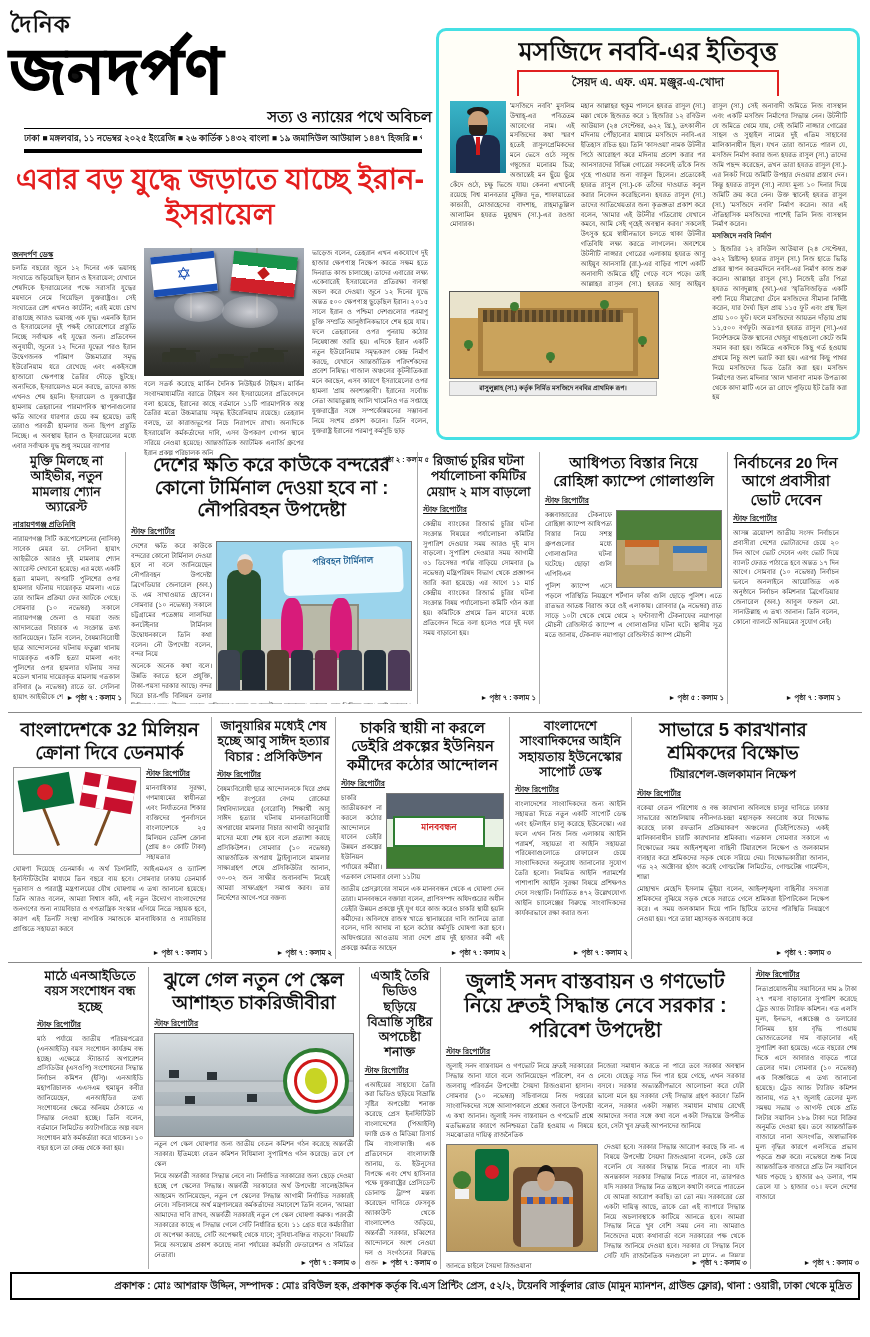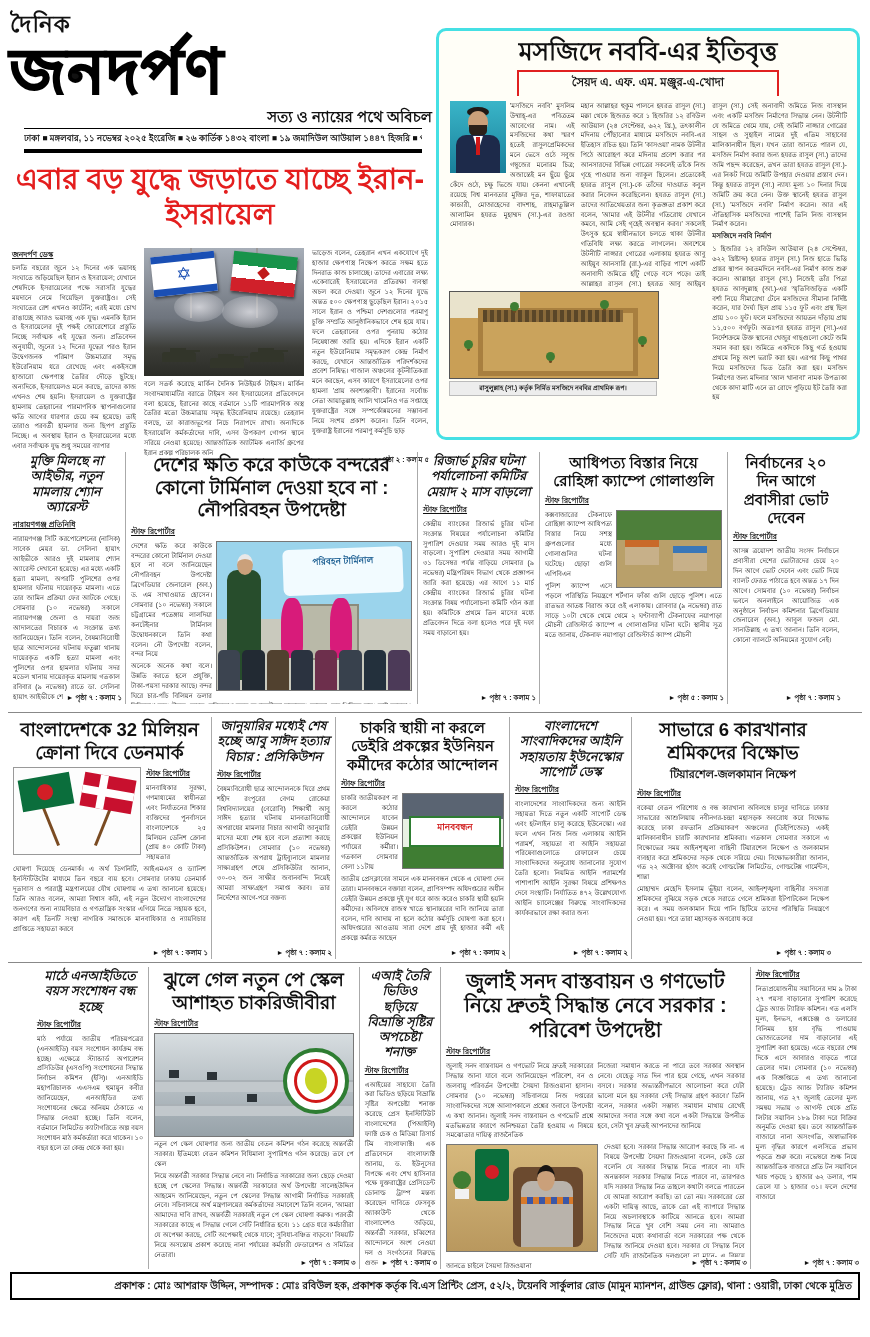--- a/index.html
+++ b/index.html
@@ -67,21 +67,21 @@
   .smoke{position:absolute;border-radius:50%;background:radial-gradient(rgba(220,220,225,.85),rgba(120,120,130,0));}
   .cont-abs{position:absolute;right:3px;bottom:0;background:inherit;padding-left:4px;font-size:7px;font-weight:800;}
   
   .band{position:absolute;left:8px;width:854px;display:flex;}
   .band2{top:452px;height:252px;}
   .band3{top:712px;height:242px;border-top:1px solid #888;padding-top:4px;}
   .band4{top:962px;height:302px;border-top:1px solid #888;padding-top:4px;}
   .col{border-right:1px solid #aaa;padding:0 5px;overflow:hidden;position:relative;box-sizing:border-box;}
   .col:last-child{border-right:none;}
   .hl{font-weight:900;text-align:center;line-height:1.22;margin:2px 0 3px 0;}
-  .hl-sm{font-size:12.5px;font-style:italic;}
+  .hl-sm{font-size:12.5px;}
   .hl-md{font-size:15px;}
   .hl-lg{font-size:18.5px;}
   .hl-xl{font-size:20px;}
   .subhead{font-size:11px;font-weight:800;text-align:center;margin:-1px 0 2px 0;}
   .body{font-size:6.6px;line-height:1.5;text-align:justify;margin:0 0 2px 0;}
   
   .ph{position:relative;overflow:hidden;border:1px solid #777;background:#ccc;}
   .ph-terminal{float:right;width:194px;height:148px;margin:0 0 2px 4px;background:linear-gradient(#9bd4ec 0 52%,#c9c9bd 52% 100%);}
   .t-sign{position:absolute;left:34%;top:6px;width:62%;height:46px;background:#f2fbff;border-radius:6px;
           transform:rotate(-2deg);text-align:center;font-weight:800;color:#1b5e92;font-size:9px;padding-top:6px;box-sizing:border-box;}
@@ -94,21 +94,21 @@
   .ph-camp{float:right;width:104px;height:76px;margin:0 0 2px 4px;background:linear-gradient(#4d7f3a 0 38%,#b9a06a 38% 100%);}
   .hut{position:absolute;width:34px;height:18px;background:#c7b089;}
   .hut i{position:absolute;left:0;top:-7px;width:100%;height:7px;}
   .ph-flags{float:left;width:126px;height:86px;margin:0 5px 2px 0;background:#fdfdfd;border:1px solid #999;}
   .fpole{position:absolute;width:3px;height:70px;background:#7a4b22;top:10px;}
   .bdflag{position:absolute;left:6px;top:8px;width:52px;height:32px;background:#0b6e3c;transform:rotate(-10deg);}
   .bdflag i{position:absolute;left:17px;top:8px;width:16px;height:16px;border-radius:50%;background:#d21f26;}
   .dkflag{position:absolute;right:6px;top:8px;width:52px;height:34px;background:#c8102e;transform:rotate(10deg);}
   .dkflag i{position:absolute;left:16px;top:0;width:8px;height:100%;background:#fff;}
   .dkflag b{position:absolute;left:0;top:13px;width:100%;height:8px;background:#fff;}
-  .ph-banner{float:right;width:100px;height:74px;margin:0 0 2px 4px;background:linear-gradient(#5a6472 0 34%,#e9f2e4 34% 72%,#3f7d33 72% 100%);}
+  .ph-banner{float:right;width:100px;height:74px;margin:0 0 2px 4px;background:linear-gradient(#5a6472 0 34%,#e9f2e4 34% 72%,#3f7d33 72% 100%);padding-left:16px;}
   .bn-text{position:absolute;left:6px;top:30%;width:88px;height:36%;background:#fff;border:2px solid #2e7d32;
            color:#d01818;font-weight:900;font-size:9px;text-align:center;line-height:2.2;}
   .ph-office{float:right;width:198px;height:102px;margin:0 0 2px 4px;background:linear-gradient(#d7dde0,#97a2a9);}
   .desk{position:absolute;height:10px;background:#c2c8cc;border-top:2px solid #aab1b6;}
   .mon{position:absolute;width:10px;height:8px;background:#2c3338;}
   .seal{position:absolute;right:4px;top:14px;width:66px;height:66px;border-radius:50%;background:#fff;
         border:4px solid #2e7d32;box-sizing:border-box;}
   .seal i{position:absolute;left:7px;top:7px;width:44px;height:44px;border-radius:50%;border:3px solid #d01818;box-sizing:border-box;}
   .seal b{position:absolute;left:18px;top:16px;width:22px;height:26px;background:#c8d424;border-radius:45% 60% 50% 60%;}
   .ph-rizwana{float:left;width:150px;height:106px;margin:2px 6px 0 0;background:linear-gradient(#d6b87c,#b9985e);}
@@ -257,21 +257,21 @@
           </i>
         <i class="hut" style="left:56px;top:42px;">
             <i style="background:#3a77b8;"></i>
           </i>
       </div>
       <p class="body">কক্সবাজারের টেকনাফে রোহিঙ্গা ক্যাম্পে আধিপত্য বিস্তার নিয়ে সশস্ত্র গ্রুপগুলোর মধ্যে গোলাগুলির ঘটনা ঘটেছে। ছোড়া গুলি এপিবিএন</p>
       <p class="body">পুলিশ ক্যাম্পে এসে পড়লে পরিস্থিতি নিয়ন্ত্রণে শর্টগান ফাঁকা গুলি ছোড়ে পুলিশ। এতে রাতভর আতঙ্ক বিরাজ করে ওই এলাকায়। রোববার (৯ নভেম্বর) রাত সাড়ে ১০টা থেকে থেমে থেমে ২ ঘণ্টাব্যাপী টেকনাফের নয়াপাড়া মৌচনী রেজিস্টার্ড ক্যাম্পে এ গোলাগুলির ঘটনা ঘটে। স্থানীয় সূত্র মতে জানায়, টেকনাফ নয়াপাড়া রেজিস্টার্ড ক্যাম্প মৌচনী</p>
       <div class="cont-abs" style="background:#fff;">► পৃষ্ঠা ৫ : কলাম ১</div>
     </div>
     <div class="col" style="width:116px;border-right:none;">
-      <div class="hl hl-md">নির্বাচনের ২০ দিন আগে প্রবাসীরা ভোট দেবেন</div>
+      <div class="hl hl-md">নির্বাচনের 20 দিন আগে প্রবাসীরা ভোট দেবেন</div>
       <div class="byline">স্টাফ রিপোর্টার</div>
       <p class="body">আসন্ন ত্রয়োদশ জাতীয় সংসদ নির্বাচনে প্রবাসীরা দেশের ভোটারদের চেয়ে ২০ দিন আগে ভোট দেবেন এবং ভোট দিয়ে ব্যালট ফেরত পাঠাতে হবে অন্তত ১৭ দিন আগে। সোমবার (১০ নভেম্বর) নির্বাচন ভবনে অনলাইনে আয়োজিত এক অনুষ্ঠানে নির্বাচন কমিশনার ব্রিগেডিয়ার জেনারেল (অব.) আবুল ফজল মো. সানাউল্লাহ এ তথ্য জানান। তিনি বলেন, কোনো ব্যালটে অনিয়মের সুযোগ নেই।</p>
       <div class="cont-abs" style="background:#fff;">► পৃষ্ঠা ৭ : কলাম ১</div>
     </div>
   </div>
 
   <div class="band band3">
     <div class="col" style="width:204px;">
       <div class="hl hl-lg">বাংলাদেশকে 32 মিলিয়ন ক্রোনা দিবে ডেনমার্ক</div>
       <div class="ph ph-flags">
@@ -306,21 +306,21 @@
       <p class="body">জাতীয় প্রেসক্লাবের সামনে এক মানববন্ধন থেকে এ ঘোষণা দেন তারা। মানববন্ধনে বক্তারা বলেন, প্রাণিসম্পদ অধিদপ্তরের অধীন ডেইরি উন্নয়ন প্রকল্পে দুই যুগ ধরে কাজ করেও চাকরি স্থায়ী হয়নি কর্মীদের। অবিলম্বে রাজস্ব খাতে স্থানান্তরের দাবি জানিয়ে তারা বলেন, দাবি আদায় না হলে কঠোর কর্মসূচি ঘোষণা করা হবে। অধিদপ্তরের আওতায় সারা দেশে প্রায় দুই হাজার কর্মী এই প্রকল্পে কর্মরত আছেন</p>
       <div class="cont-abs" style="background:#fff;">► পৃষ্ঠা ৭ : কলাম ২</div>
     </div>
     <div class="col" style="width:122px;">
       <div class="hl hl-sm">বাংলাদেশে সাংবাদিকদের আইনি সহায়তায় ইউনেস্কোর সাপোর্ট ডেস্ক</div>
       <div class="byline">স্টাফ রিপোর্টার</div>
       <p class="body">বাংলাদেশের সাংবাদিকদের জন্য আইনি সহায়তা দিতে নতুন একটি সাপোর্ট ডেস্ক এবং হটলাইন চালু করেছে ইউনেস্কো। এর ফলে এখন নিজ নিজ এলাকায় আইনি পরামর্শ, সহায়তা বা আইনি সহায়তা পরিষেবাগুলোতে রেফারেল চেয়ে সাংবাদিকদের অনুরোধ জানানোর সুযোগ তৈরি হলো। নিয়মিত আইনি পরামর্শের পাশাপাশি আইনি সুরক্ষা বিষয়ে প্রশিক্ষণও দেবে সংস্থাটি। নির্যাতিত ৪৭২ উল্লেখযোগ্য আইনি চ্যালেঞ্জের বিরুদ্ধে সাংবাদিকদের কার্যকরভাবে রক্ষা করার জন্য</p>
       <div class="cont-abs" style="background:#fff;">► পৃষ্ঠা ৭ : কলাম ২</div>
     </div>
     <div class="col" style="width:202px;border-right:none;">
-      <div class="hl hl-lg">সাভারে 6 কারখানার শ্রমিকদের বিক্ষোভ</div>
+      <div class="hl hl-lg">সাভারে 5 কারখানার শ্রমিকদের বিক্ষোভ</div>
       <div class="subhead">টিয়ারশেল-জলকামান নিক্ষেপ</div>
       <div class="byline">স্টাফ রিপোর্টার</div>
       <p class="body">বকেয়া বেতন পরিশোধ ও বন্ধ কারখানা অবিলম্বে চালুর দাবিতে ঢাকার সাভারের আশুলিয়ায় নবীনগর-চন্দ্রা মহাসড়ক অবরোধ করে বিক্ষোভ করেছে ঢাকা রফতানি প্রক্রিয়াকরণ অঞ্চলের (ডিইপিজেড) একই মালিকানাধীন চারটি কারখানার শ্রমিকরা। গতকাল সোমবার সকালে এ বিক্ষোভের সময় আইনশৃঙ্খলা বাহিনী টিয়ারশেল নিক্ষেপ ও জলকামান ব্যবহার করে শ্রমিকদের সড়ক থেকে সরিয়ে দেয়। বিক্ষোভকারীরা জানান, গত ২২ অক্টোবর হঠাৎ করেই গোল্ডটেক্স লিমিটেড, গোল্ডটেক্স গার্মেন্টস, শান্তা</p>
       <p class="body">মোহাম্মদ মেহেদি ইসলাম ভূঁইয়া বলেন, আইনশৃঙ্খলা বাহিনীর সদস্যরা শ্রমিকদের বুঝিয়ে সড়ক থেকে সরাতে গেলে শ্রমিকরা ইটপাটকেল নিক্ষেপ করে। এ সময় জলকামান দিয়ে পানি ছিটিয়ে তাদের পরিস্থিতি নিয়ন্ত্রণে নেওয়া হয়। পরে তারা মহাসড়ক অবরোধ করে</p>
       <div class="cont-abs" style="background:#fff;">► পৃষ্ঠা ৭ : কলাম ৩</div>
     </div>
   </div>
 
   <div class="band band4">
     <div class="col" style="width:118px;margin-left:24px;">

